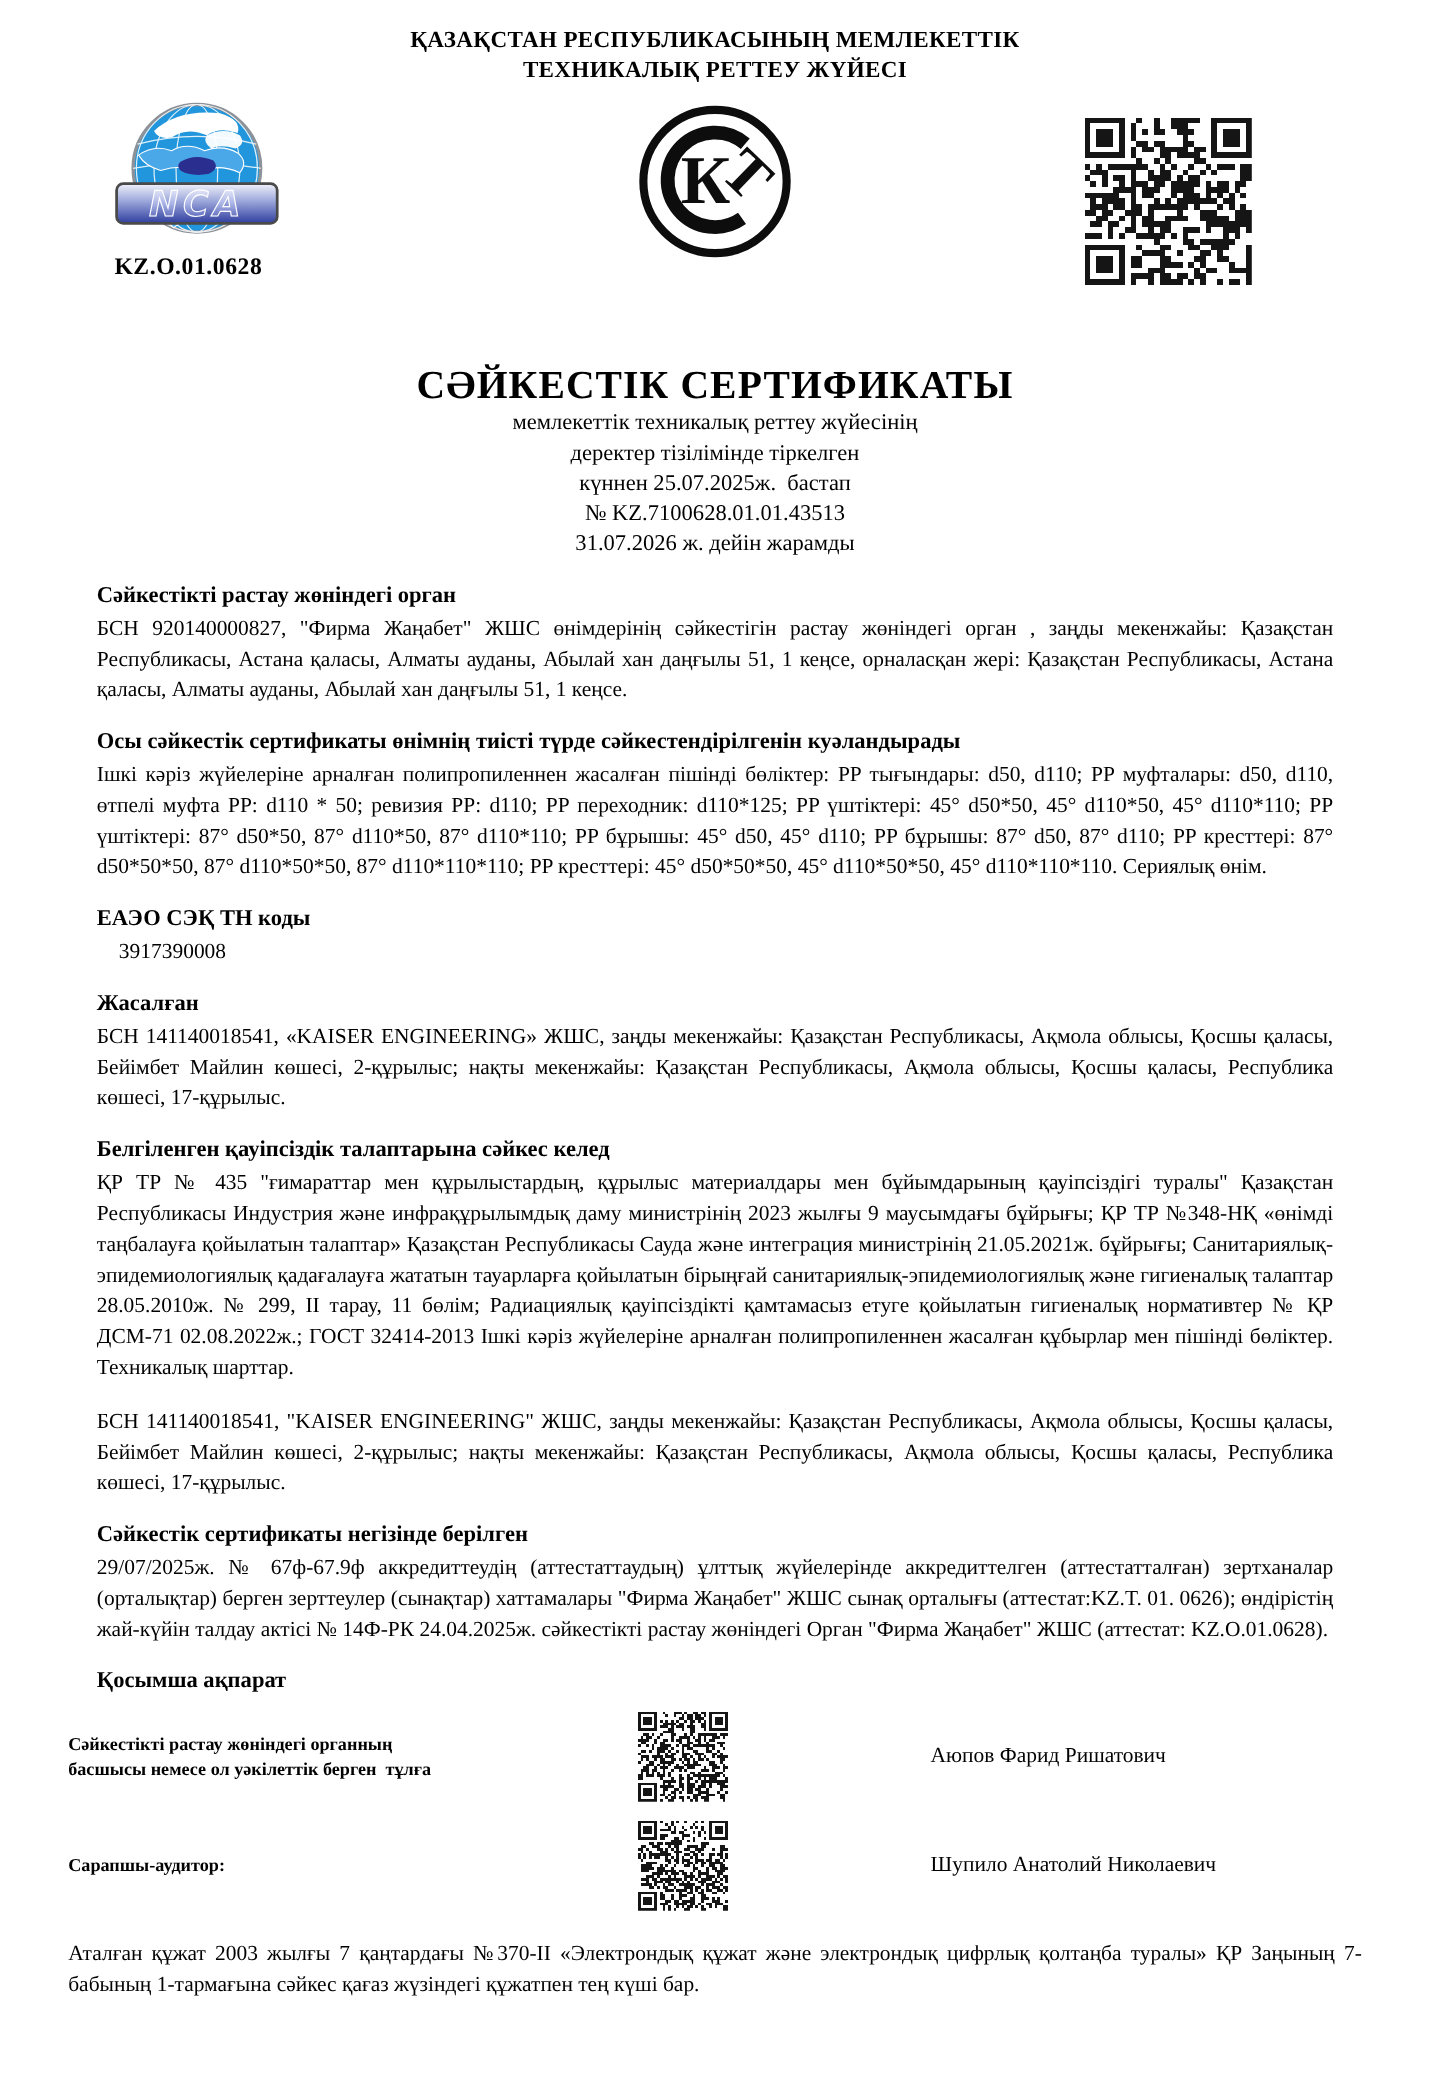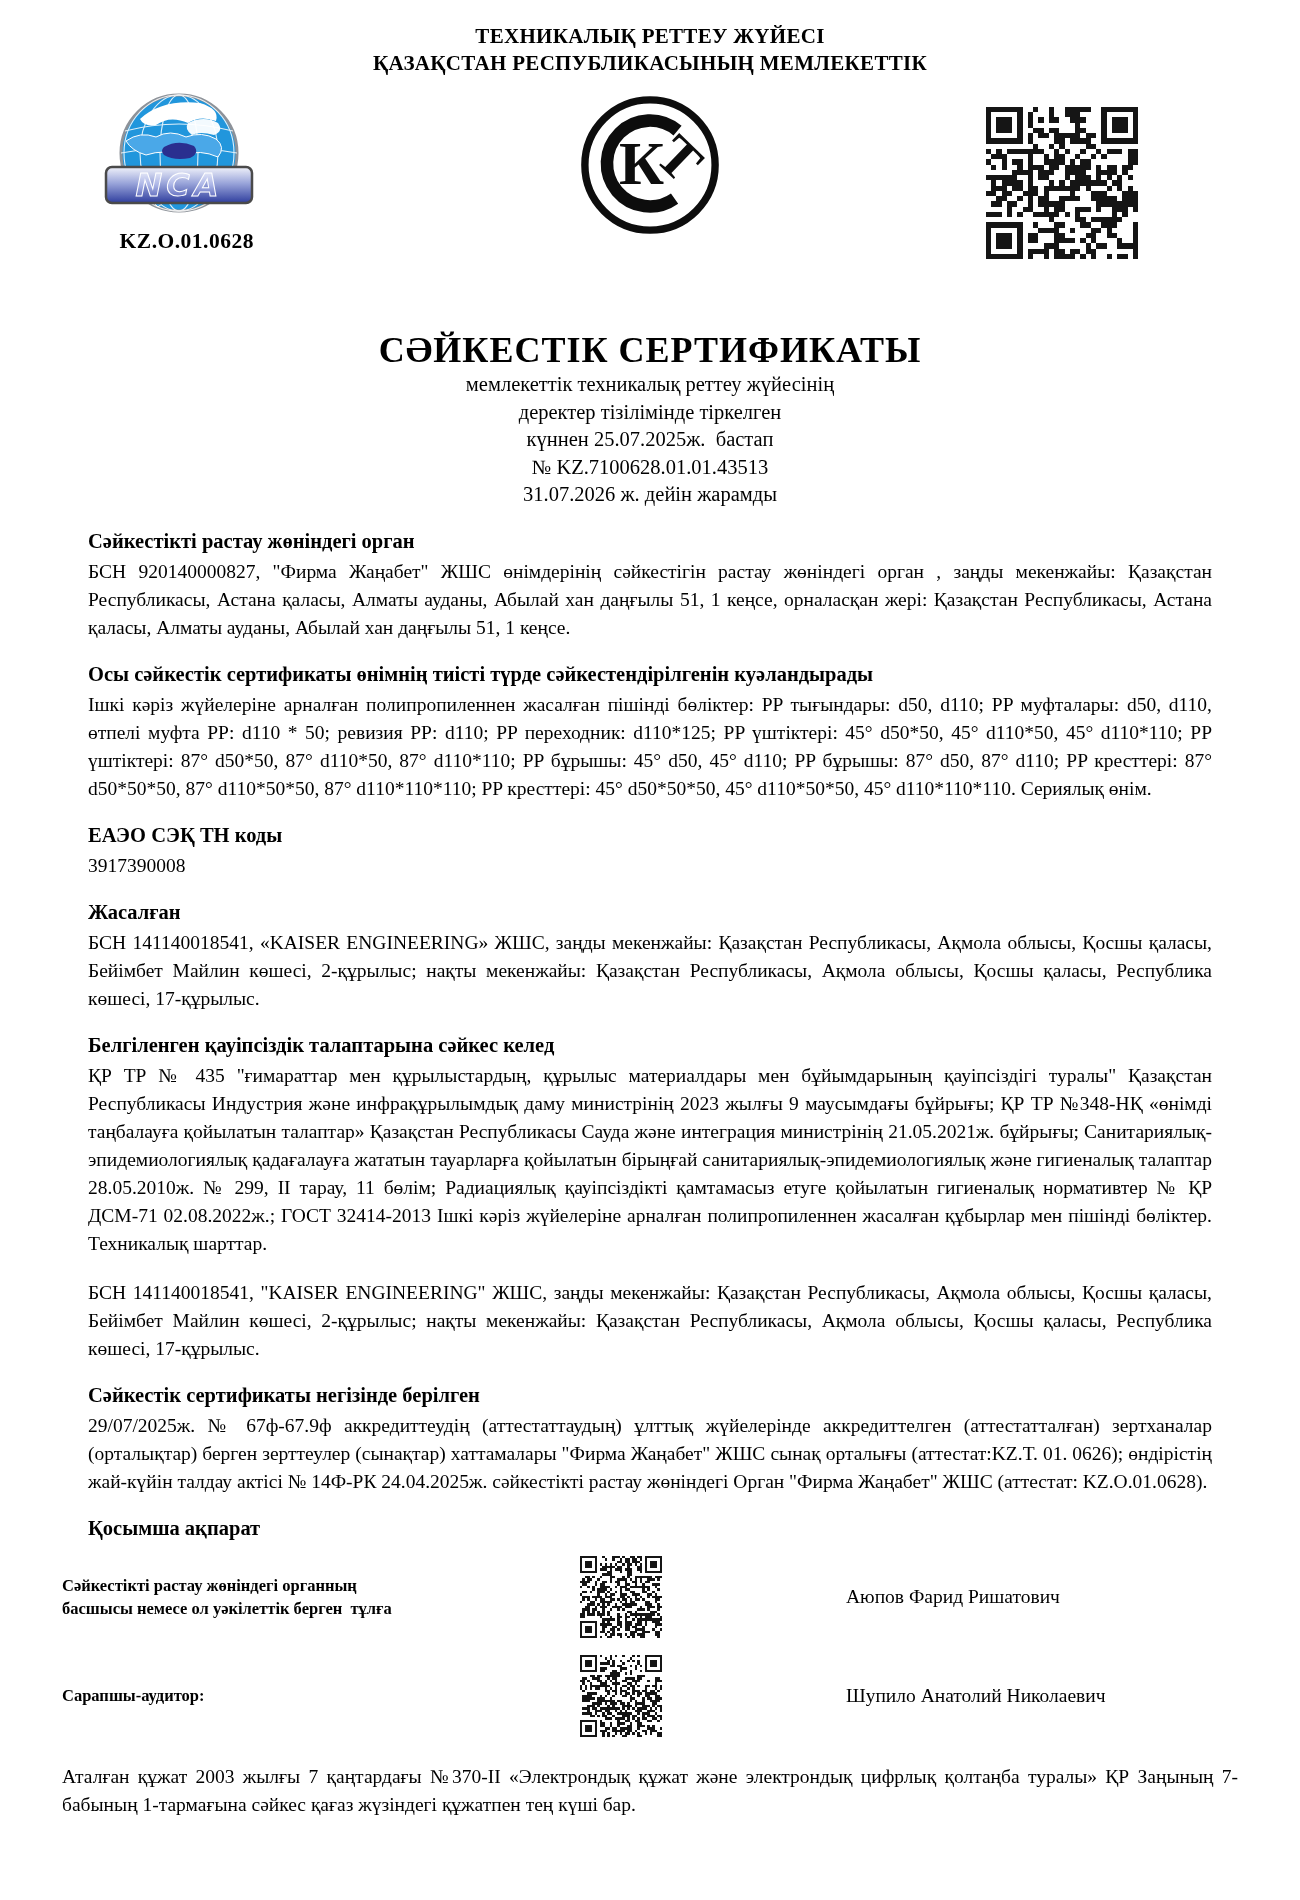--- a/index.html
+++ b/index.html
@@ -5,51 +5,51 @@
   html,body{margin:0;padding:0;background:#e9e9e9;}
   .page{
     width:1300px;height:1900px;margin:0 auto;background:#ffffff;color:#000;
     position:relative;overflow:hidden;
     font-family:"Liberation Serif","DejaVu Serif",serif;
   }
   
   .top-header{padding-top:23px;text-align:center;font-weight:bold;font-size:21px;line-height:27px;letter-spacing:.3px;}
   
   .logo-band{position:relative;height:188px;margin-top:14px;}
-  .nca-wrap{position:absolute;left:104px;top:0;width:150px;text-align:right;}
+  .nca-wrap{position:absolute;left:104px;top:0;width:150px;text-align:left;}
   .nca-number{font-weight:bold;font-size:21.5px;margin-top:0;letter-spacing:.5px;}
   .kt-wrap{position:absolute;left:50%;transform:translateX(-50%);top:0;}
   .qr-main{position:absolute;right:162px;top:16px;width:152px;height:152px;}
   
   .title-block{text-align:center;margin-top:50px;}
   .cert-title{font-size:36px;font-weight:bold;letter-spacing:1px;}
   .title-line{font-size:20.5px;line-height:27.5px;white-space:pre-wrap;}
   .title-line:first-of-type{margin-top:9px;}
   
   .sections{padding:0 88px;}
   .section{margin-top:21px;}
   .section-heading{font-weight:bold;font-size:20.5px;margin-bottom:5px;}
   .section-body{font-size:19.5px;line-height:28px;text-align:justify;}
-  .section.plain .section-body{text-align:left;}
+  .section.plain .section-body{text-align:left;margin-left:20px;}
   
   .sig-grid{margin:16px 62px 0;display:grid;grid-template-columns:372px 1fr 430px;row-gap:17px;align-items:center;}
   .sig-label{font-weight:bold;font-size:16.5px;line-height:23px;white-space:pre-wrap;padding-right:20px;}
   .sig-qr{justify-self:center;width:82px;height:82px;}
   .sig-name{font-size:19.5px;padding-left:38px;}
   
   .footer-note{margin:26px 62px 0;font-size:19.5px;line-height:28px;text-align:justify;}
 </style>
 </head>
 <body>
 
 <div class="page">
 
   <div class="top-header">
+    <div>ҚАЗАҚСТАН РЕСПУБЛИКАСЫНЫҢ МЕМЛЕКЕТТІК</div>
     <div>ТЕХНИКАЛЫҚ РЕТТЕУ ЖҮЙЕСІ</div>
-    <div>ҚАЗАҚСТАН РЕСПУБЛИКАСЫНЫҢ МЕМЛЕКЕТТІК</div>
   </div>
 
   <div class="logo-band">
 
     <div class="nca-wrap">
       <svg viewBox="0 0 150 134" width="150" height="134" xmlns="http://www.w3.org/2000/svg">
         <defs>
           <linearGradient id="bannerGrad" x1="0" y1="0" x2="0" y2="1">
             <stop offset="0" stop-color="#f0f2fa"></stop>
             <stop offset="0.45" stop-color="#9aa5da"></stop>

